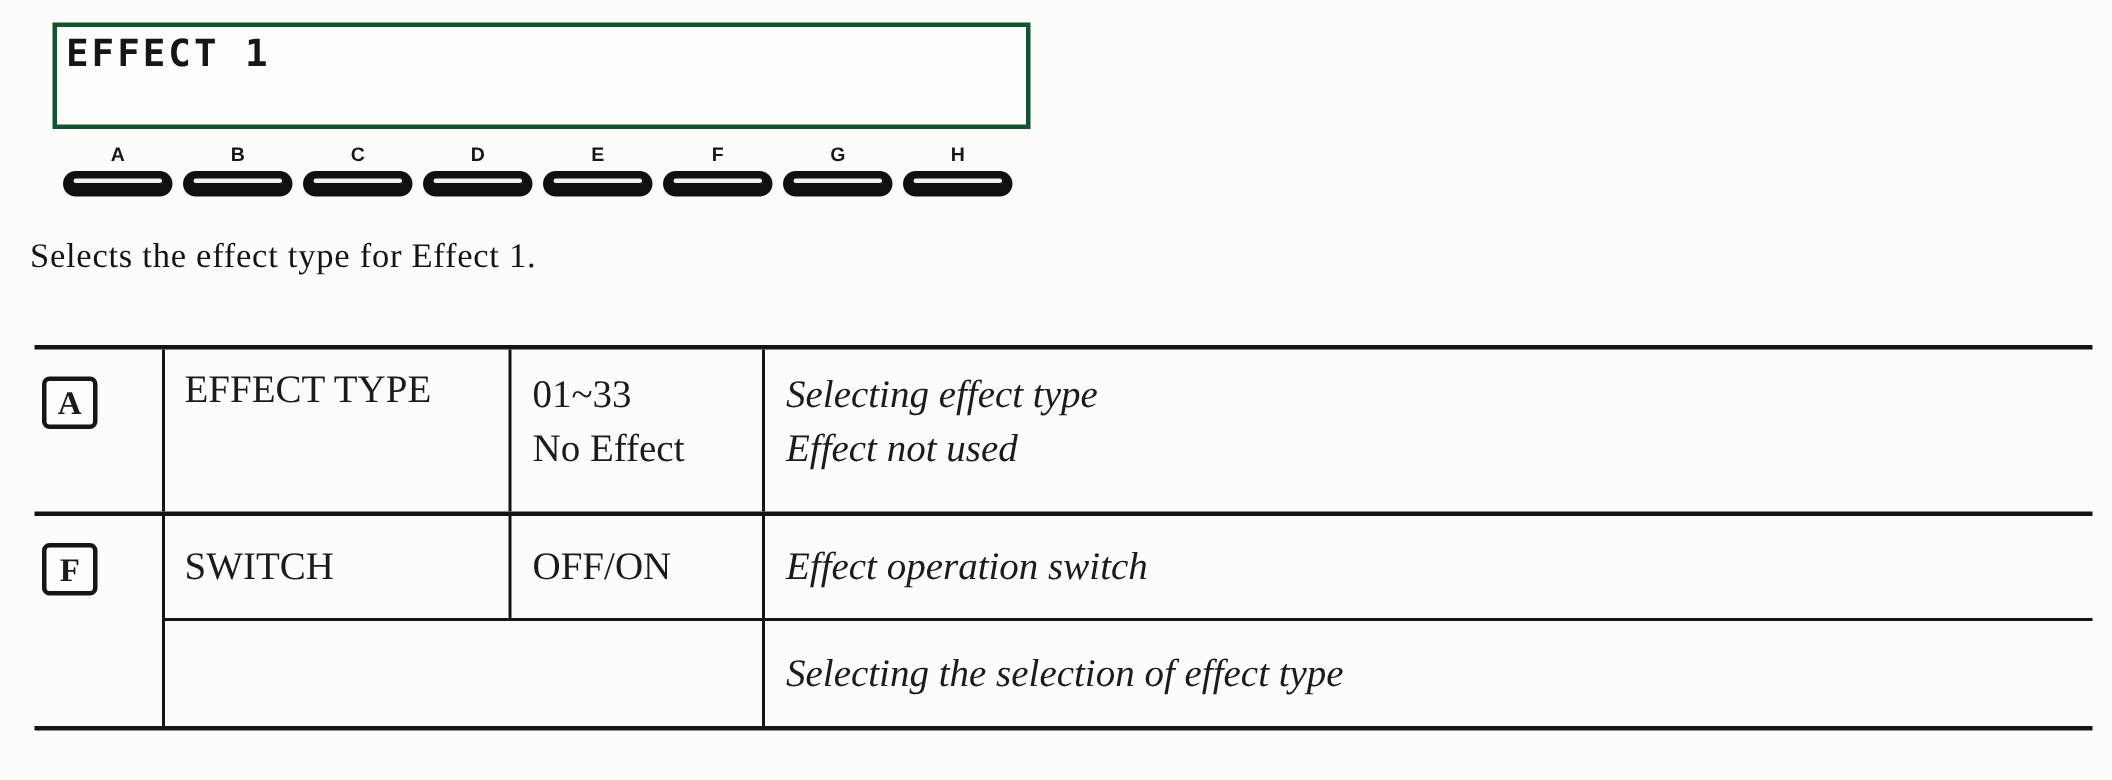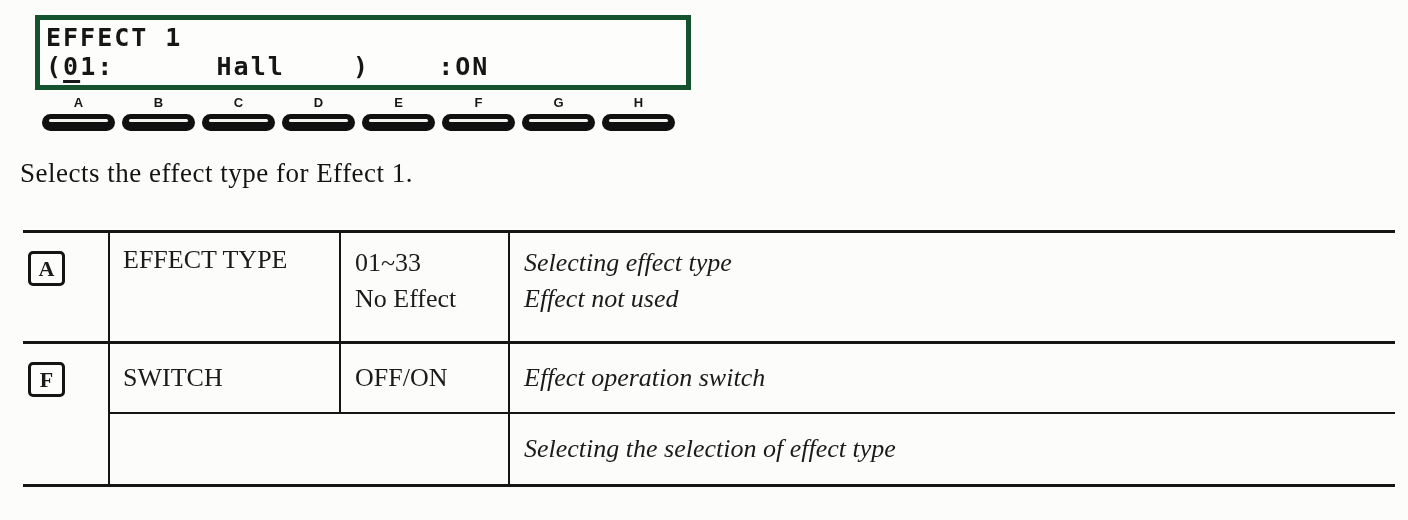--- a/index.html
+++ b/index.html
@@ -10,21 +10,21 @@
     font-family:"Liberation Serif", serif;
     position:relative;
     overflow:hidden;
   }
   .page{position:absolute;inset:0;}
 
   
   .lcd{
     position:absolute;left:35px;top:15px;
     width:640px;height:62px;
-    border:5px solid #14532d;
+    border:3px solid #14532d;
     background:#fdfdfb;
     padding:3px 0 0 6px;
     box-sizing:content-box;
   }
   .lcd-line{
     white-space:pre;
     font-family:"DejaVu Sans Mono", monospace;
     font-size:25px;
     font-weight:bold;
     letter-spacing:2px;
@@ -62,21 +62,21 @@
     content:"";
     position:absolute;left:7px;right:7px;top:5px;height:3px;
     background:#f2f2ee;
     border-radius:2px;
   }
 
   
   .caption{
     position:absolute;left:20px;top:158px;
     margin:0;
-    font-size:27px;
+    font-size:23px;
     letter-spacing:0.5px;
     color:#141414;
   }
 
   
   .ptable{
     position:absolute;left:23px;top:230px;
     width:1372px;
     border-top:3px solid #151515;
     border-bottom:3px solid #151515;
@@ -120,21 +120,20 @@
   }
   .row1 .keybox{margin-top:6px;}
 </style>
 </head>
 <body>
 
 <div class="page">
 
   <div class="lcd">
     <div class="lcd-line">EFFECT 1</div>
-    <div class="lcd-line"><span>(</span><span class="lcd-cursor">0</span><span>1:      Hall    )    :ON</span></div>
   </div>
 
   <div class="softkeys">
     <div class="softkey">
       <div class="softkey-label">A</div>
       <div class="softkey-pill"></div>
     </div>
     <div class="softkey">
       <div class="softkey-label">B</div>
       <div class="softkey-pill"></div>

